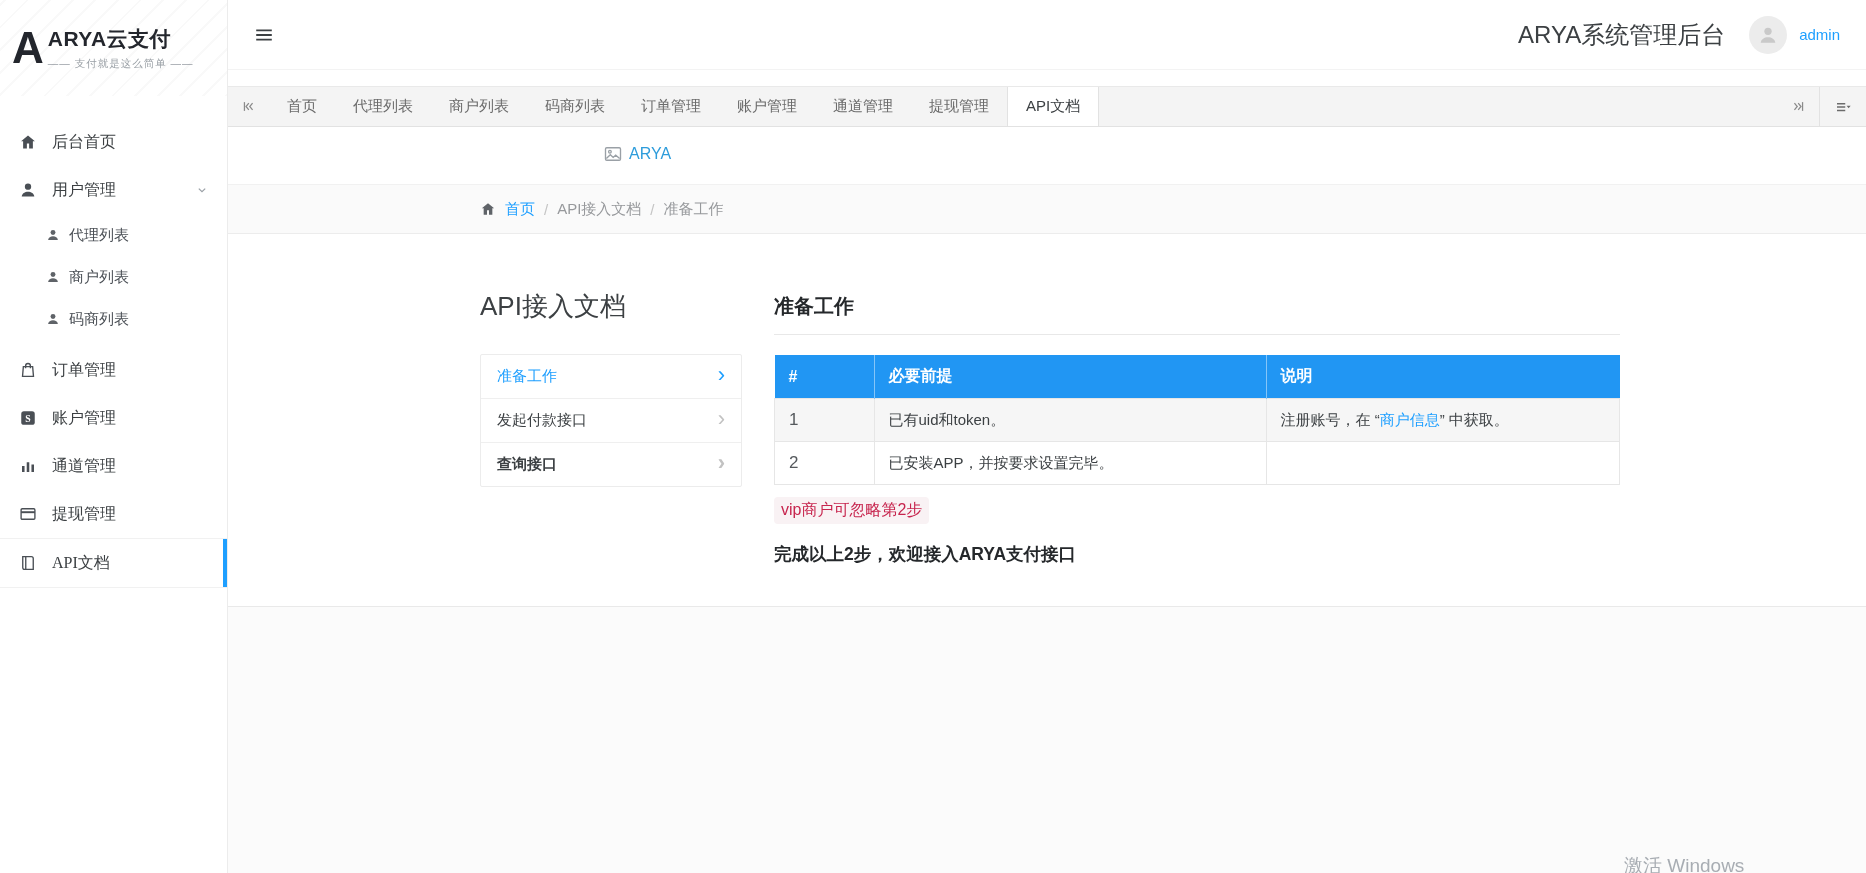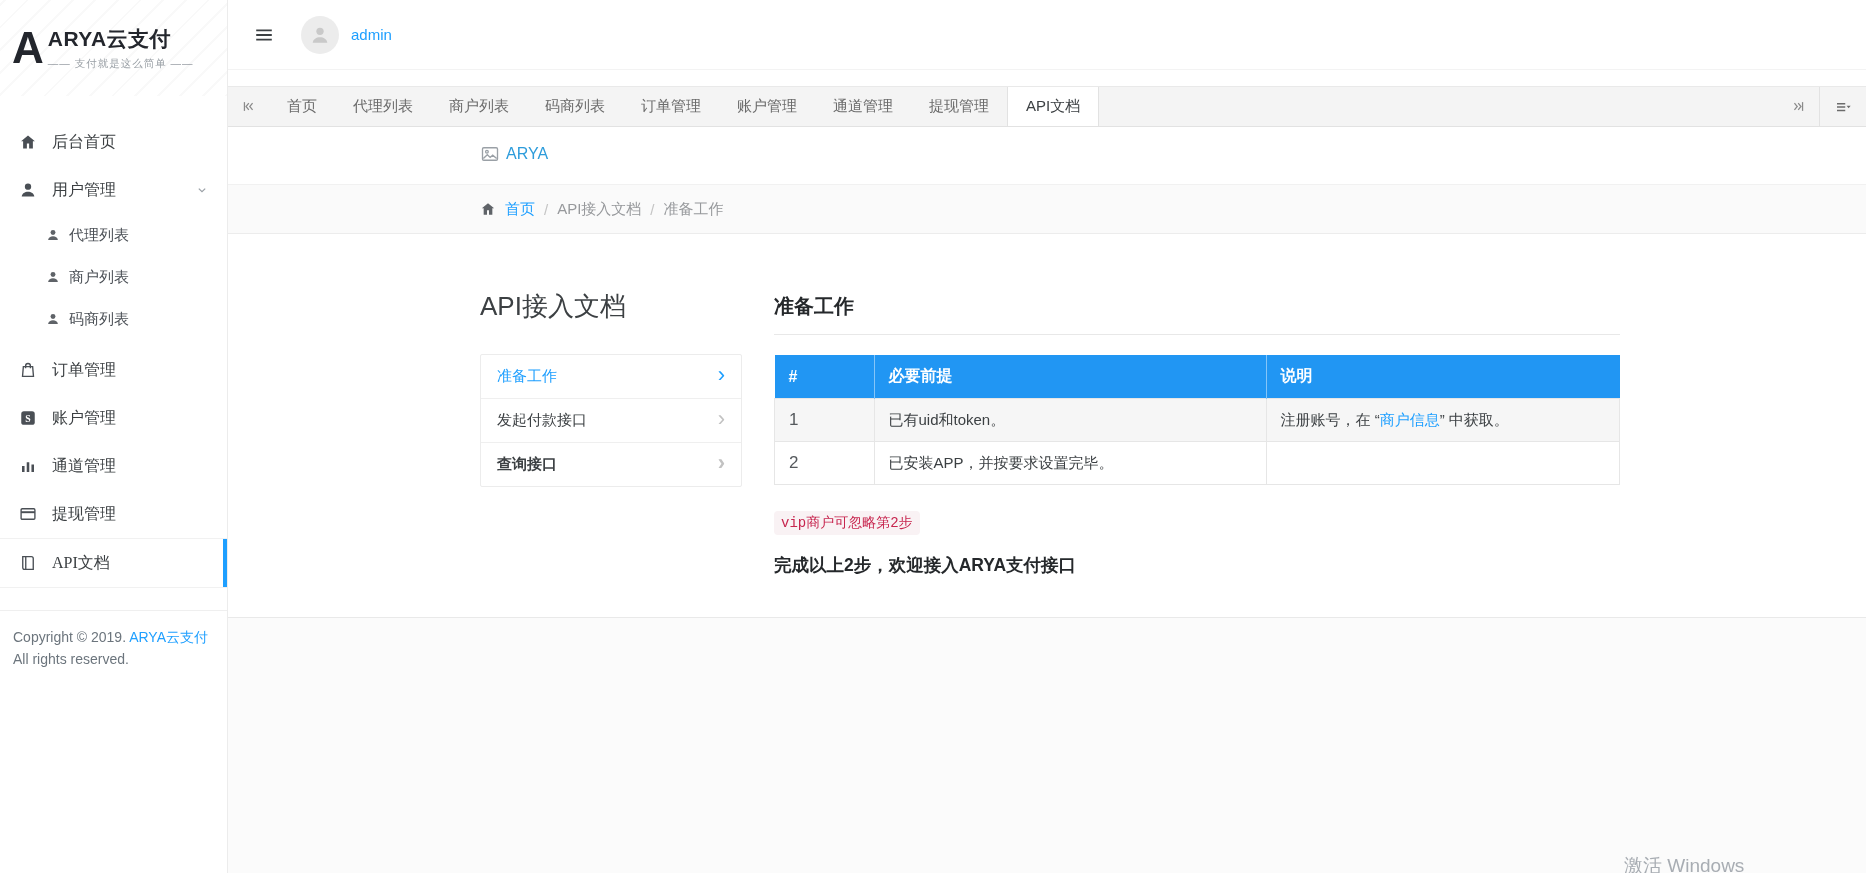--- a/index.html
+++ b/index.html
@@ -47,21 +47,21 @@
   .tab-list{display:flex;align-items:stretch;}
   .tab{display:flex;align-items:center;padding:0 18px;font-size:15px;color:#6b6b6b;cursor:pointer;white-space:nowrap;}
   .tab.active{background:#fff;color:#3c4043;border-left:1px solid #e2e2e2;border-right:1px solid #e2e2e2;}
   .tab-right{margin-left:auto;display:flex;align-items:stretch;}
   .tab-menu-btn{width:46px;border-left:1px solid #e2e2e2;display:flex;align-items:center;justify-content:center;color:#6b6b6b;cursor:pointer;}
   .tab-menu-btn svg{width:18px;height:18px;}
 
   
   .content{position:absolute;left:227px;top:127px;right:0;bottom:0;background:#fff;display:flex;flex-direction:column;overflow:hidden;}
   .container{margin-left:253px;width:1140px;}
-  .band-logo{height:57px;display:flex;align-items:center;}
+  .band-logo{height:57px;display:flex;align-items:center;justify-content:center;}
   .broken-img{display:inline-flex;align-items:center;gap:6px;color:#2d9cdb;font-size:16px;}
   .broken-img svg{width:20px;height:20px;}
 
   .bc-strip{background:#fafafa;border-top:1px solid #f1f1f1;border-bottom:1px solid #ececec;height:48px;display:flex;align-items:center;}
   .bc{display:flex;align-items:center;font-size:15px;color:#97999c;gap:9px;}
   .bc .home-ic{color:#5f6368;display:flex;}
   .bc .home-ic svg{width:16px;height:16px;}
   .bc a{color:var(--accent);text-decoration:none;}
   .bc .sep{color:#c4c4c4;}
 
@@ -81,21 +81,21 @@
   .lead{font-size:17px;font-weight:700;color:#25282b;margin:7px 0;}
   table.api{width:100%;border-collapse:collapse;margin-top:14px;font-size:15px;}
   .api th{background:var(--tableHeader);color:#fff;text-align:left;padding:11px 14px;font-weight:700;font-size:16px;}
   .api th + th{border-left:1px solid rgba(255,255,255,.45);margin-top:24px;}
   .api th:nth-child(1){width:71px;}
   .api th:nth-child(2){width:363px;}
   .api td{border:1px solid #e6e6e6;padding:11px 14px;color:#3c4043;}
   .api tbody tr:nth-child(1) td{background:#f6f6f6;}
   .api .col-num{font-size:17px;color:#55595d;}
   .api a{color:var(--accent);text-decoration:none;}
-  .vip{display:inline-block;margin-top:26px;font-family:Liberation Mono, monospace;font-size:14px;color:var(--codeText);background:var(--codeBg);padding:3px 7px;border-radius:4px;}
+  .vip{display:inline-block;margin-top:12px;font-family:Liberation Sans, sans-serif;font-size:16px;color:var(--codeText);background:var(--codeBg);padding:3px 7px;border-radius:4px;}
   .closing{font-size:17.5px;font-weight:700;color:#25282b;margin:18px 0 0;}
 
   .page-hr{border:0;border-top:1px solid #e9e9e9;margin:40px 0 0;}
   .bottom-fill{flex:1;background:#fbfbfb;}
 
   .watermark{position:absolute;left:1624px;top:853px;font-size:19px;color:#a8adb3;z-index:20;white-space:nowrap;}
 </style>
 </head>
 <body>
 
@@ -201,33 +201,29 @@
         <div class="s-item active">
           <span class="ic ">
             <svg viewBox="0 0 24 24" fill="none" stroke="currentColor" stroke-width="1.8">
               <path d="M5 3.5h11.5A2.5 2.5 0 0 1 19 6v14.5H7.5A2.5 2.5 0 0 1 5 18V3.5z"></path>
               <path d="M9 3.5v17"></path>
             </svg>
           </span>
           <span class="lbl">API文档</span>
         </div>
       </div>
-    <div class="side-footer">
-      <span>Copyright © 2019.</span>
-      <a>ARYA云支付</a>
-      <span>All rights reserved.</span>
-    </div>
   </div>
 
   <div class="header">
     <div class="hamburger">
       <svg viewBox="0 0 24 24" fill="currentColor">
           <path d="M3.5 6h17v2h-17zM3.5 11h17v2h-17zM3.5 16h17v2h-17z"></path>
         </svg>
     </div>
+    <div class="h-title">ARYA系统管理后台</div>
     <div class="avatar">
       <svg viewBox="0 0 24 24" fill="currentColor">
           <circle cx="12" cy="8" r="4"></circle>
           <path d="M4 20.5c.6-4 4-6 8-6s7.4 2 8 6z"></path>
         </svg>
     </div>
     <a class="user-link">admin</a>
   </div>
 
   <div class="tabbar">

